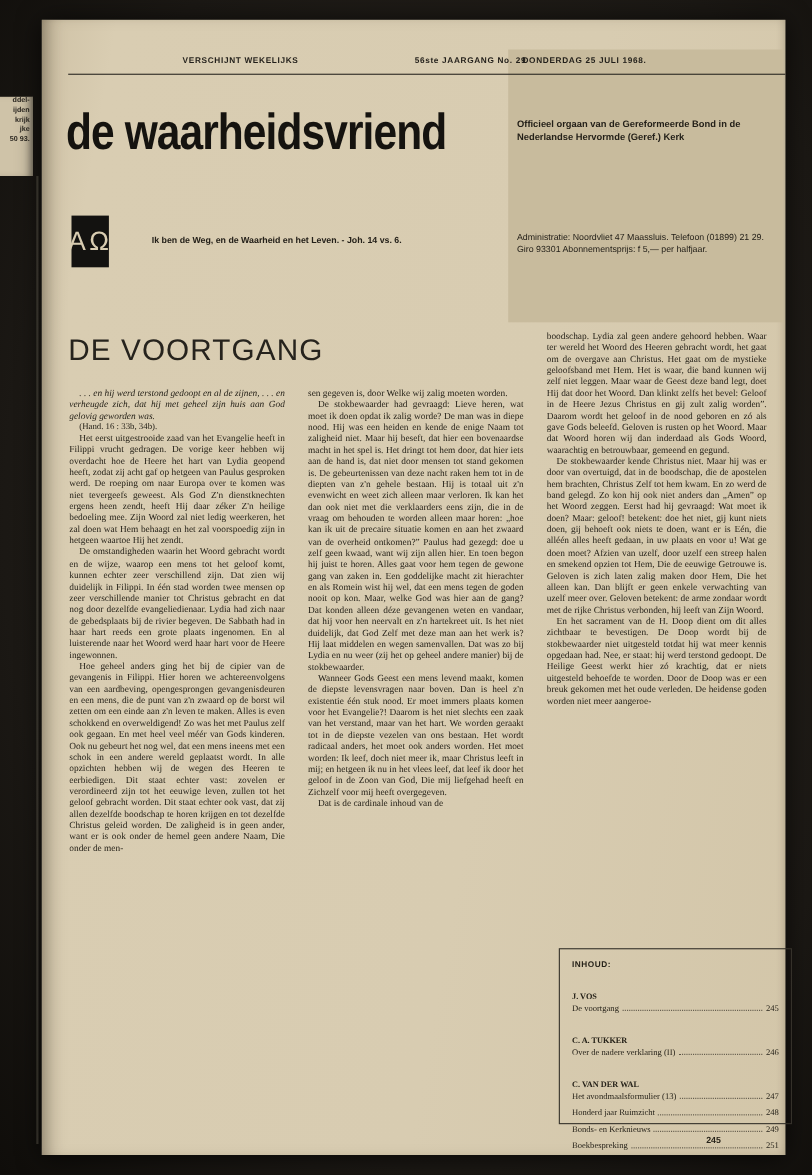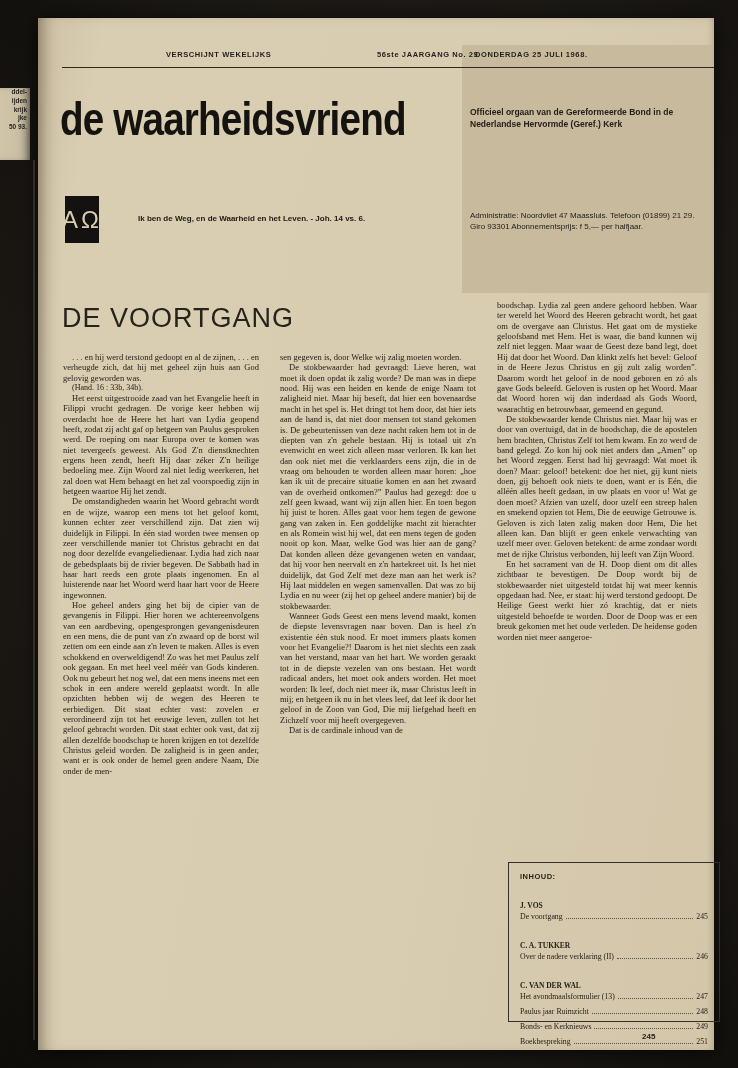--- a/index.html
+++ b/index.html
@@ -32,21 +32,21 @@
   .info.administratie{left:432px;top:192px;}
 
   
   .headline{position:absolute;left:24px;top:285px;font-size:27px;letter-spacing:1px;color:#26231d;font-weight:normal;}
   .col{position:absolute;width:196px;overflow:hidden;font-family:"Liberation Serif",serif;font-size:8.5px;line-height:1.22;color:#262219;}
   .col p{margin:0;text-align:justify;text-indent:9px;}
   .col.cont p:first-child{text-indent:0;}
   .col1{left:25px;top:334px;height:690px;}
   .col2{left:242px;top:334px;height:690px;}
   .col3{left:459px;top:282px;width:200px;height:566px;}
-  .intro{margin:0 4px 4px 16px;text-align:justify;}
+  .intro{font-style:italic;margin:0 4px 4px 16px;text-align:justify;}
   .intro-ref{font-style:normal;text-align:center;margin:2px 0 9px 0;font-size:8px;}
 
   
   .inhoud{position:absolute;left:470px;top:844px;width:212px;height:160px;border:1px solid #35312a;
     padding:9px 11px;box-sizing:border-box;font-family:"Liberation Serif",serif;font-size:7.8px;color:#262219;}
   .inh-title{font-weight:bold;letter-spacing:.5px;margin-bottom:5px;font-family:"Liberation Sans",sans-serif;font-size:7.5px;}
   .inh-author{font-weight:bold;margin-top:20px;font-size:7.5px;}
   .inh-row{display:flex;align-items:flex-end;margin-top:2px;}
   .inh-row.plain{margin-top:6px;}
   .inh-t{white-space:nowrap;}
@@ -127,21 +127,21 @@
       </div>
 
       <div class="inh-author">C. VAN DER WAL</div>
       <div class="inh-row">
         <span class="inh-t">Het avondmaalsformulier (13)</span>
         <span class="leader"></span>
         <span class="inh-p">247</span>
       </div>
 
       <div class="inh-row plain">
-        <span class="inh-t">Paulus jaar Ruimzicht</span>
+        <span class="inh-t">Honderd jaar Ruimzicht</span>
         <span class="leader"></span>
         <span class="inh-p">248</span>
       </div>
       <div class="inh-row plain">
         <span class="inh-t">Bonds- en Kerknieuws</span>
         <span class="leader"></span>
         <span class="inh-p">249</span>
       </div>
       <div class="inh-row plain">
         <span class="inh-t">Boekbespreking</span>

